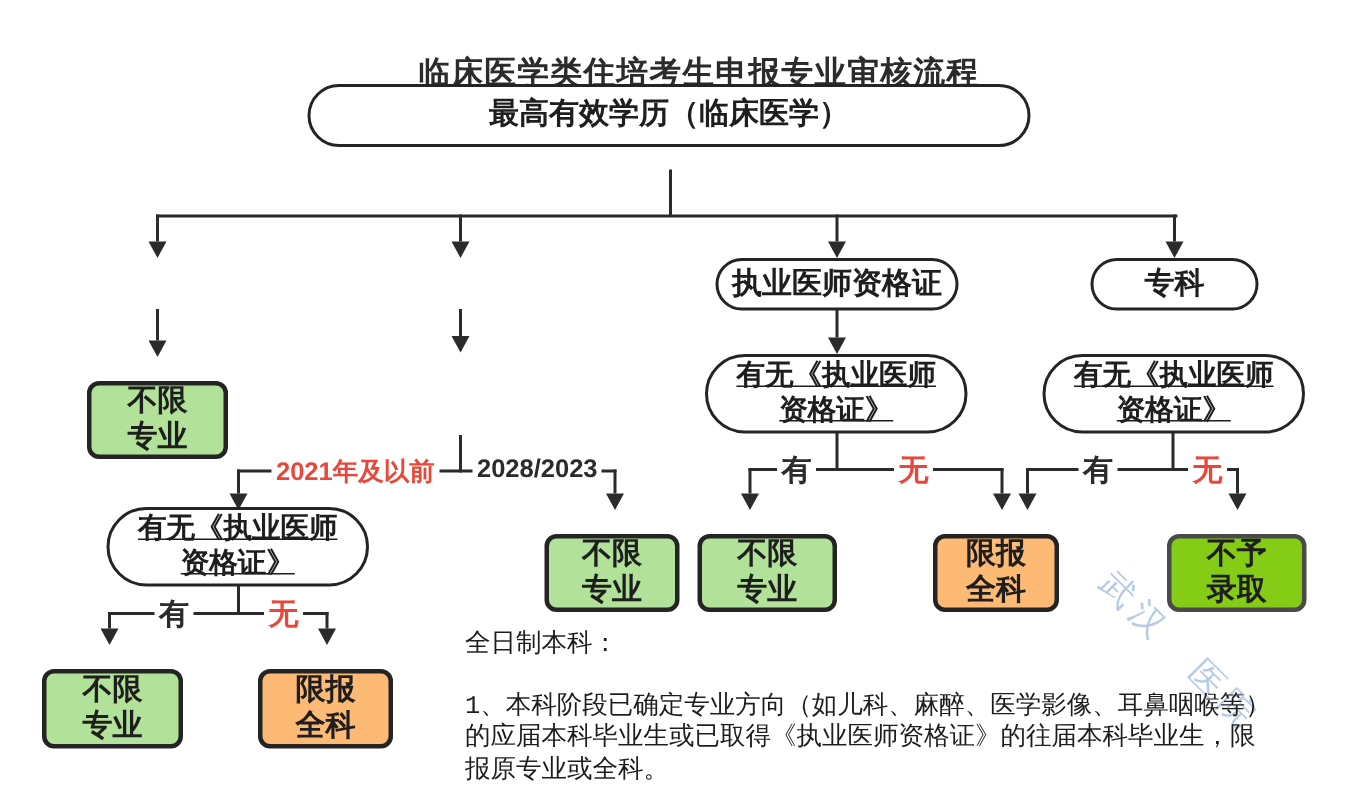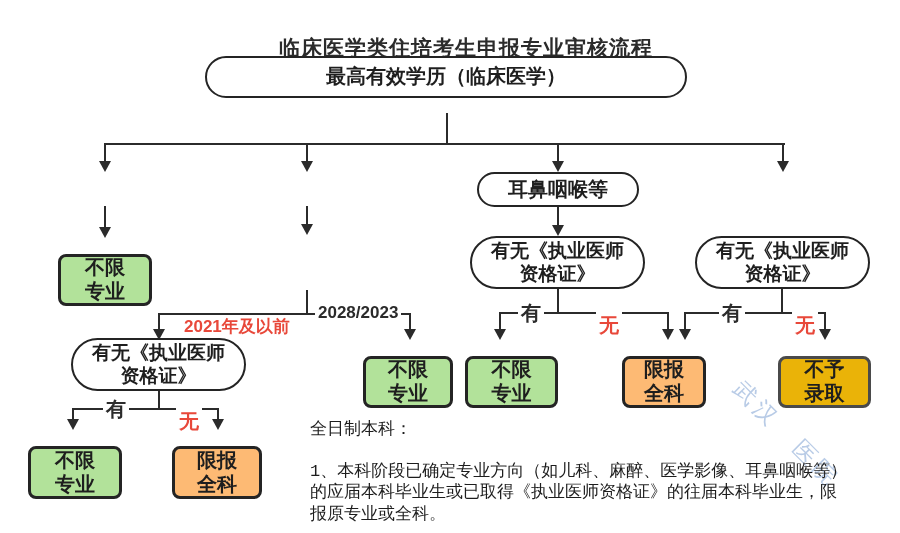--- a/index.html
+++ b/index.html
@@ -12,36 +12,36 @@
     position:absolute;left:16px;top:34px;width:900px;text-align:center;
     font-size:21px;font-weight:700;letter-spacing:1px;color:#2b2b2b;
   }
   .node{
     position:absolute;display:flex;align-items:center;justify-content:center;
     text-align:center;font-weight:700;color:#1e1e1e;background:#ffffff;
     border:2px solid #242424;white-space:pre-line;line-height:1.18;
     box-sizing:border-box;
   }
   .stadium{border-radius:22px;font-size:20px;}
-  .oval2{border-radius:27px;font-size:19px;}
+  .oval2{border-radius:27px;font-size:19px;text-decoration:underline;}
   .rect{border-radius:10px;font-size:20px;}
   .result{border-radius:8px;border-width:3px;font-size:20px;margin-top:16px;}
   .green{background:#b2e29a;}
   .yellow{background:#fdba74;}
-  .gray{background:#eab308;border-color:#4a4a4a;}
+  .gray{background:#84cc16;border-color:#4a4a4a;}
   .vl{position:absolute;width:2px;background:#2b2b2b;}
   .hl{position:absolute;height:2px;background:#2b2b2b;}
   .ah{position:absolute;width:0;height:0;border-left:6px solid transparent;
       border-right:6px solid transparent;border-top:11px solid #2b2b2b;}
   .elabel{
     position:absolute;background:#ffffff;padding:0 3px;font-weight:700;
     font-size:17px;color:#2b2b2b;white-space:nowrap;
   }
   .branch{font-size:20px;}
-  .red{color:#e8483a;margin-top:12px;}
+  .red{color:#e8483a;}
   .notes{
     position:absolute;left:310px;top:396px;width:575px;
     font-family:"Liberation Serif","DejaVu Serif",serif;
     font-size:17px;line-height:21.5px;color:#1d1d1d;white-space:pre-line;
   }
   .notes .item{white-space:pre-line;font-family:Liberation Mono, monospace;}
   .watermark{
     position:absolute;left:748px;top:374px;
     transform:rotate(45deg);transform-origin:top left;
     font-size:23px;letter-spacing:5px;color:rgba(125,160,210,0.55);
@@ -99,21 +99,22 @@
 
   <div class="vl" style="left:158px;top:390px;height:20px"></div>
   <div class="hl" style="left:72px;top:408px;width:147px"></div>
   <div class="vl" style="left:72px;top:408px;height:11px"></div>
   <div class="ah" style="left:67px;top:419px"></div>
   <div class="vl" style="left:217px;top:408px;height:11px"></div>
   <div class="ah" style="left:212px;top:419px"></div>
 
   <div class="node stadium" style="left:205px;top:56px;width:482px;height:42px">最高有效学历（临床医学）</div>
 
-  <div class="node stadium" style="left:477px;top:172px;width:162px;height:35px">耳鼻咽喉等</div>
+  <div class="node stadium" style="left:477px;top:172px;width:162px;height:35px">执业医师资格证</div>
+  <div class="node stadium" style="left:727px;top:172px;width:112px;height:35px">专科</div>
 
   <div class="node result green" style="left:58px;top:238px;width:94px;height:52px">不限
 专业</div>
   <div class="node oval2" style="left:470px;top:236px;width:175px;height:53px">有无《执业医师
 资格证》</div>
   <div class="node oval2" style="left:695px;top:236px;width:175px;height:53px">有无《执业医师
 资格证》</div>
 
   <div class="node oval2" style="left:71px;top:338px;width:175px;height:53px">有无《执业医师
 资格证》</div>

